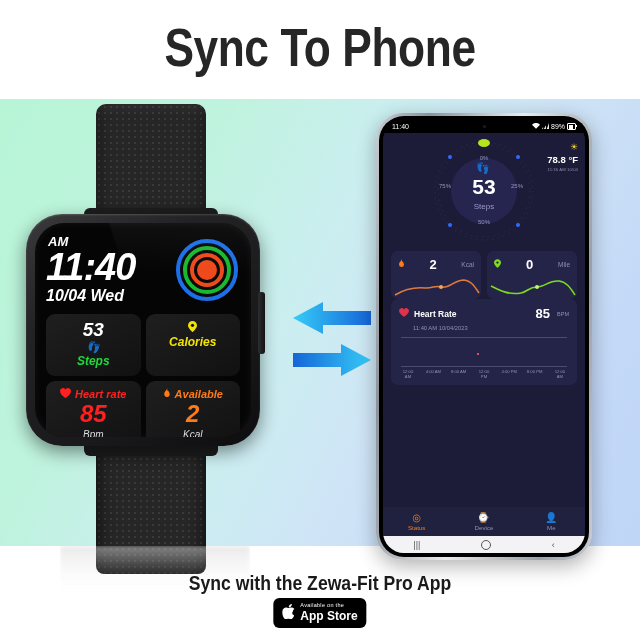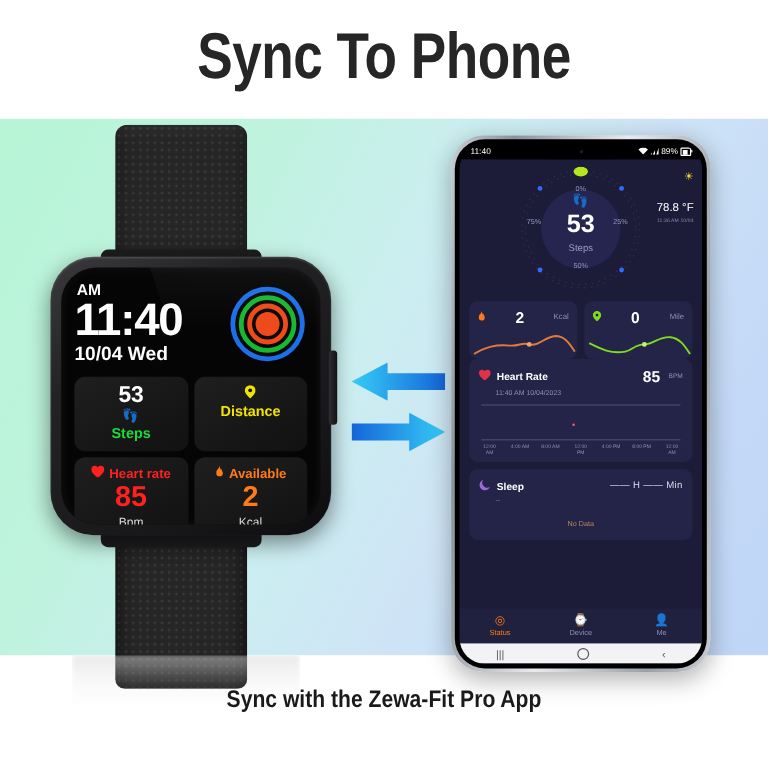--- a/index.html
+++ b/index.html
@@ -33,24 +33,25 @@
     background-size:6px 6px;
   }
   .strap.top{top:0;height:118px;border-radius:10px 10px 4px 4px;
     box-shadow:inset 0 -6px 14px rgba(0,0,0,.55), inset 0 6px 10px rgba(255,255,255,.05);}
   .strap.bot{top:340px;height:130px;border-radius:4px 4px 8px 8px;
     box-shadow:inset 0 6px 16px rgba(0,0,0,.5), inset 0 -8px 14px rgba(0,0,0,.35);}
   .lug{position:absolute;left:62px;width:134px;height:22px;background:#1d1d1d;border-radius:6px;}
   .lug.t{top:104px;} .lug.b{top:330px;}
 
   .case{
-    position:absolute;left:20px;top:110px;width:234px;height:232px;
+    position:absolute;left:4px;top:110px;width:234px;height:232px;
     background:linear-gradient(145deg,#3a3a3c 0%,#232325 30%,#19191b 70%,#0d0d0f 100%);
     border-radius:36px;
     box-shadow:0 6px 18px rgba(0,0,0,.45), inset 0 1px 2px rgba(255,255,255,.18);
+    font-style:italic;
   }
   .sidebtn{
     position:absolute;right:-5px;top:78px;width:7px;height:62px;
     background:linear-gradient(90deg,#2e2e30,#131314);border-radius:3px;
   }
   .screen{
     position:absolute;left:9px;top:9px;right:9px;bottom:9px;
     background:#050505;border-radius:29px;overflow:hidden;
     box-shadow:inset 0 0 10px rgba(255,255,255,.06);
   }
@@ -113,21 +114,21 @@
   .batt{width:7px;height:5px;border:1px solid #fff;border-radius:1px;position:relative;}
   .batt:after{content:"";position:absolute;right:-2px;top:1px;width:1px;height:2px;background:#fff;}
   .batt i{position:absolute;left:0.5px;top:0.5px;bottom:0.5px;width:4px;background:#fff;display:block;}
 
   .pbody{flex:1;position:relative;overflow:hidden;background:#1c1c38;}
 
   
   .ringwrap{position:relative;height:118px;}
   .weather{position:absolute;right:7px;top:10px;text-align:right;color:#fff;}
   .sun{font-size:9px;color:#f6d32d;line-height:1;}
-  .temp{font-size:9.5px;font-weight:normal;margin-top:16px;}
+  .temp{font-size:9.5px;font-weight:bold;margin-top:2px;}
   .wtime{font-size:4.2px;color:#8a8ab0;margin-top:2px;letter-spacing:.1px;}
   .ring-svg{position:absolute;left:50%;transform:translateX(-50%);top:6px;}
   .ringcenter{position:absolute;left:50%;top:54px;transform:translate(-50%,-50%);
     text-align:center;color:#fff;width:90px;}
   .foot{font-size:11px;line-height:1;letter-spacing:1px;}
   .stepnum{font-size:21px;font-weight:bold;line-height:1.1;margin-top:1px;}
   .steplab{font-size:8px;color:#9a9ac2;margin-top:4px;}
   .pct{position:absolute;font-size:6px;color:#9494bb;}
 
   
@@ -226,21 +227,21 @@
               <div class="ico">👣</div>
               <div class="lab lab-steps">Steps</div>
             </div>
             <div class="tile">
               <div class="ico">
                 <svg width="9" height="11" viewBox="0 0 9 11">
                     <path d="M4.5 0C2 0 0 2 0 4.4 0 7.3 4.5 11 4.5 11S9 7.3 9 4.4C9 2 7 0 4.5 0z" fill="#f2e300"></path>
                     <circle cx="4.5" cy="4.3" r="1.6" fill="#111"></circle>
                   </svg>
               </div>
-              <div class="lab lab-dist">Distance</div>
+              <div class="lab lab-dist">Calories</div>
             </div>
           </div>
 
           <div class="wf-row">
             <div class="tile2">
               <div class="hdr hr">
                 <span>
                   <svg width="11" height="10" viewBox="0 0 12 11">
                       <path d="M6 11S0 7.2 0 3.5A3.2 3.2 0 0 1 6 1.7 3.2 3.2 0 0 1 12 3.5C12 7.2 6 11 6 11z" fill="#ff2020"></path>
                     </svg>
@@ -417,33 +418,20 @@
 PM</span>
                 <span>4:00
 PM</span>
                 <span>8:00
 PM</span>
                 <span>12:00
 AM</span>
               </div>
             </div>
 
-            <div class="card sleepcard">
-              <div class="sleephead">
-                <span class="sl-ico">
-                  <svg width="10" height="10" viewBox="0 0 12 12">
-                      <path d="M11 8.2A5 5 0 0 1 4.2 1.3 5.3 5.3 0 1 0 11 8.2z" fill="#9b6bdb"></path>
-                    </svg>
-                </span>
-                <span class="sl-title">Sleep</span>
-                <span class="sl-val">—— H —— Min</span>
-              </div>
-              <div class="sl-sub">--</div>
-              <div class="nodata">No Data</div>
-            </div>
           </div>
 
           <div class="tabbar">
             <div class="tab active">
               <div class="ti">◎</div>
               <div class="tl">Status</div>
             </div>
             <div class="tab">
               <div class="ti">⌚</div>
               <div class="tl">Device</div>
@@ -459,14 +447,26 @@
           <span>|||</span>
           <span class="c"></span>
           <span>‹</span>
         </div>
       </div>
     </div>
   </div>
 
   <div class="footer-title">Sync with the Zewa-Fit Pro App</div>
   <div class="badges">
+    <div class="badge">
+      <span>
+        <svg width="13" height="15" viewBox="0 0 13 15">
+          <path d="M10.4 8c0-2 1.6-2.9 1.7-3-1-1.4-2.4-1.6-2.9-1.6-1.2-.1-2.4.7-3 .7-.6 0-1.6-.7-2.6-.7C2.3 3.4 1 4.3.3 5.8c-1.3 2.3-.3 5.7 1 7.6.6.9 1.4 1.9 2.4 1.9.9 0 1.3-.6 2.4-.6s1.4.6 2.4.6 1.7-.9 2.3-1.8c.7-1 1-2 1-2.1 0 0-2-0.8-2-3z" fill="#fff"></path>
+          <path d="M8.7 2.2C9.2 1.6 9.6.7 9.5 0c-.8 0-1.7.5-2.2 1.1-.5.6-.9 1.5-.8 2.3.8.1 1.7-.5 2.2-1.2z" fill="#fff"></path>
+        </svg>
+      </span>
+      <span class="bt">
+        <span class="b1" style="display:block;text-transform:none">Available on the</span>
+        <span class="b2" style="display:block">App Store</span>
+      </span>
+    </div>
   </div>
 </div>
 
 </body></html>

